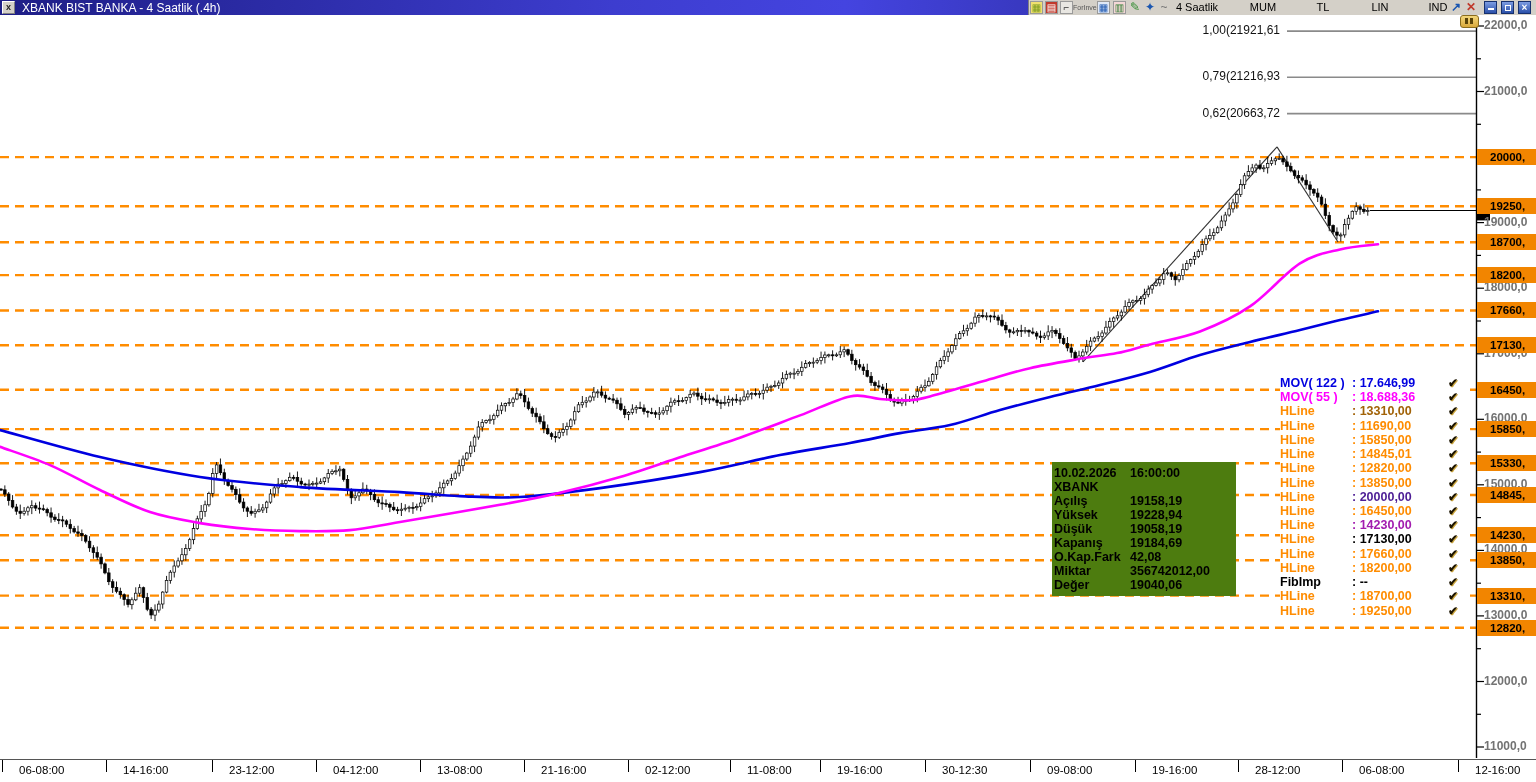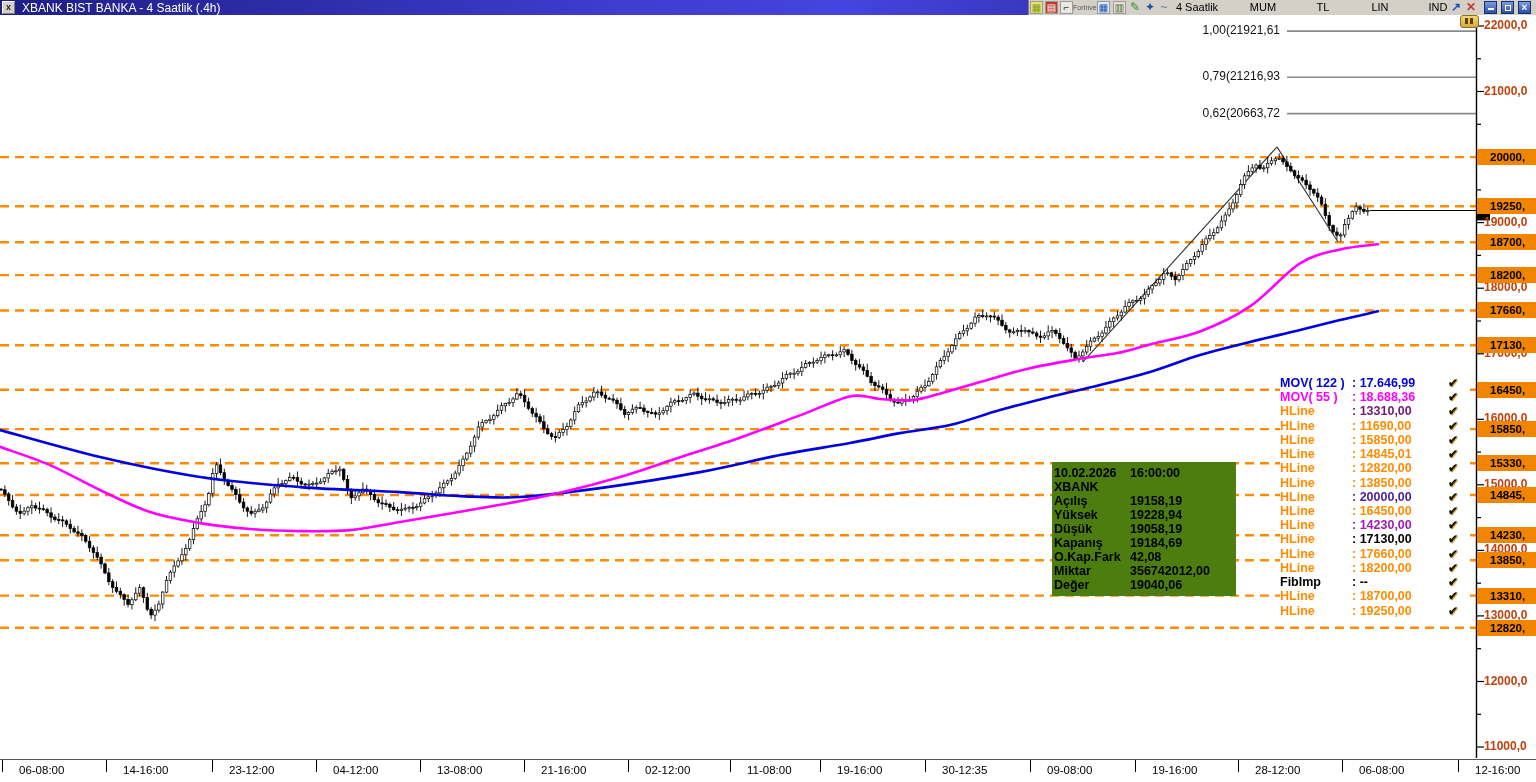--- a/index.html
+++ b/index.html
@@ -27,21 +27,21 @@
     text-align:center;font-size:10px;line-height:11px;font-weight:bold;}
   .winbtn .bar{position:absolute;left:3px;bottom:3px;width:6px;height:2px;background:#fff;}
   .winbtn .box{position:absolute;left:3px;top:3px;width:6px;height:6px;border:1px solid #fff;box-sizing:border-box;}
   #lockicon{position:absolute;left:1460px;top:15px;width:17px;height:11px;z-index:6;
     background:linear-gradient(#f3d77a,#d9a93c);border:1px solid #8a6d1d;border-radius:3px;}
   #lockicon:before{content:"";position:absolute;left:4px;top:2px;width:3px;height:6px;background:#5a4408;}
   #lockicon:after{content:"";position:absolute;left:9px;top:2px;width:3px;height:6px;background:#5a4408;}
   
   #plot{position:absolute;left:0;top:0;width:1536px;height:782px;z-index:1;}
   .fiblabel{position:absolute;width:130px;text-align:right;font-size:12px;color:#111;z-index:2;white-space:nowrap;}
-  .ylabel{position:absolute;left:1484px;font-size:12px;font-weight:bold;color:#c2410c;z-index:2;white-space:nowrap;text-align:right;}
+  .ylabel{position:absolute;left:1484px;font-size:12px;font-weight:bold;color:#737373;z-index:2;white-space:nowrap;text-align:right;}
   .ybadge{position:absolute;left:1477px;width:59px;height:16px;box-sizing:border-box;
     background:#f28500;color:#000;font-size:11.5px;font-weight:bold;line-height:16px;
     padding-left:13px;z-index:3;white-space:nowrap;overflow:hidden;}
   
   #legend{position:absolute;left:1280px;top:375px;width:186px;height:246px;background:#fff;z-index:4;}
   .lrow{position:absolute;left:0;width:186px;height:14px;line-height:14px;font-size:12.5px;font-weight:bold;white-space:nowrap;}
   .lrow .lab{display:inline-block;width:72px;}
   .lrow .chk{position:absolute;left:168px;top:0;color:#1c1400;text-shadow:1px 1px 0 #caa43c;font-size:12px;}
   
   #infobox{position:absolute;left:1052px;top:462px;width:184px;height:134px;background:#4d7c0f;z-index:4;
@@ -849,21 +849,21 @@
     <div class="ybadge" style="top:487px">14845,</div>
     <div class="ybadge" style="top:527px">14230,</div>
     <div class="ybadge" style="top:552px">13850,</div>
     <div class="ybadge" style="top:588px">13310,</div>
     <div class="ybadge" style="top:620px">12820,</div>
   </div>
 
 <div id="legend">
     <div class="lrow" style="top:1.0px"><span class="lab" style="color:#0000e0">MOV( 122 )</span><span style="color:#0000e0">: 17.646,99</span><span class="chk">✔</span></div>
     <div class="lrow" style="top:15.2px"><span class="lab" style="color:#ff00ff">MOV( 55 )</span><span style="color:#ff00ff">: 18.688,36</span><span class="chk">✔</span></div>
-    <div class="lrow" style="top:29.4px"><span class="lab" style="color:#ff8c00">HLine</span><span style="color:#701a75">: 13310,00</span><span class="chk">✔</span></div>
+    <div class="lrow" style="top:29.4px"><span class="lab" style="color:#ff8c00">HLine</span><span style="color:#a16207">: 13310,00</span><span class="chk">✔</span></div>
     <div class="lrow" style="top:43.7px"><span class="lab" style="color:#ff8c00">HLine</span><span style="color:#ff8c00">: 11690,00</span><span class="chk">✔</span></div>
     <div class="lrow" style="top:57.9px"><span class="lab" style="color:#ff8c00">HLine</span><span style="color:#ff8c00">: 15850,00</span><span class="chk">✔</span></div>
     <div class="lrow" style="top:72.1px"><span class="lab" style="color:#ff8c00">HLine</span><span style="color:#ff8c00">: 14845,01</span><span class="chk">✔</span></div>
     <div class="lrow" style="top:86.3px"><span class="lab" style="color:#ff8c00">HLine</span><span style="color:#ff8c00">: 12820,00</span><span class="chk">✔</span></div>
     <div class="lrow" style="top:100.5px"><span class="lab" style="color:#ff8c00">HLine</span><span style="color:#ff8c00">: 13850,00</span><span class="chk">✔</span></div>
     <div class="lrow" style="top:114.8px"><span class="lab" style="color:#ff8c00">HLine</span><span style="color:#4c1d95">: 20000,00</span><span class="chk">✔</span></div>
     <div class="lrow" style="top:129.0px"><span class="lab" style="color:#ff8c00">HLine</span><span style="color:#ff8c00">: 16450,00</span><span class="chk">✔</span></div>
     <div class="lrow" style="top:143.2px"><span class="lab" style="color:#ff8c00">HLine</span><span style="color:#a21caf">: 14230,00</span><span class="chk">✔</span></div>
     <div class="lrow" style="top:157.4px"><span class="lab" style="color:#ff8c00">HLine</span><span style="color:#000000">: 17130,00</span><span class="chk">✔</span></div>
     <div class="lrow" style="top:171.6px"><span class="lab" style="color:#ff8c00">HLine</span><span style="color:#ff8c00">: 17660,00</span><span class="chk">✔</span></div>
@@ -902,21 +902,21 @@
     <div class="xlab" style="left:424px">13-08:00</div>
     <div class="xtick" style="left:524px"></div>
     <div class="xlab" style="left:528px">21-16:00</div>
     <div class="xtick" style="left:628px"></div>
     <div class="xlab" style="left:632px">02-12:00</div>
     <div class="xtick" style="left:730px"></div>
     <div class="xlab" style="left:734px">11-08:00</div>
     <div class="xtick" style="left:820px"></div>
     <div class="xlab" style="left:824px">19-16:00</div>
     <div class="xtick" style="left:925px"></div>
-    <div class="xlab" style="left:929px">30-12:35</div>
+    <div class="xlab" style="left:929px">30-12:30</div>
     <div class="xtick" style="left:1030px"></div>
     <div class="xlab" style="left:1034px">09-08:00</div>
     <div class="xtick" style="left:1135px"></div>
     <div class="xlab" style="left:1139px">19-16:00</div>
     <div class="xtick" style="left:1238px"></div>
     <div class="xlab" style="left:1242px">28-12:00</div>
     <div class="xtick" style="left:1342px"></div>
     <div class="xlab" style="left:1346px">06-08:00</div>
     <div class="xtick" style="left:1458px"></div>
     <div class="xlab" style="left:1462px">12-16:00</div>

